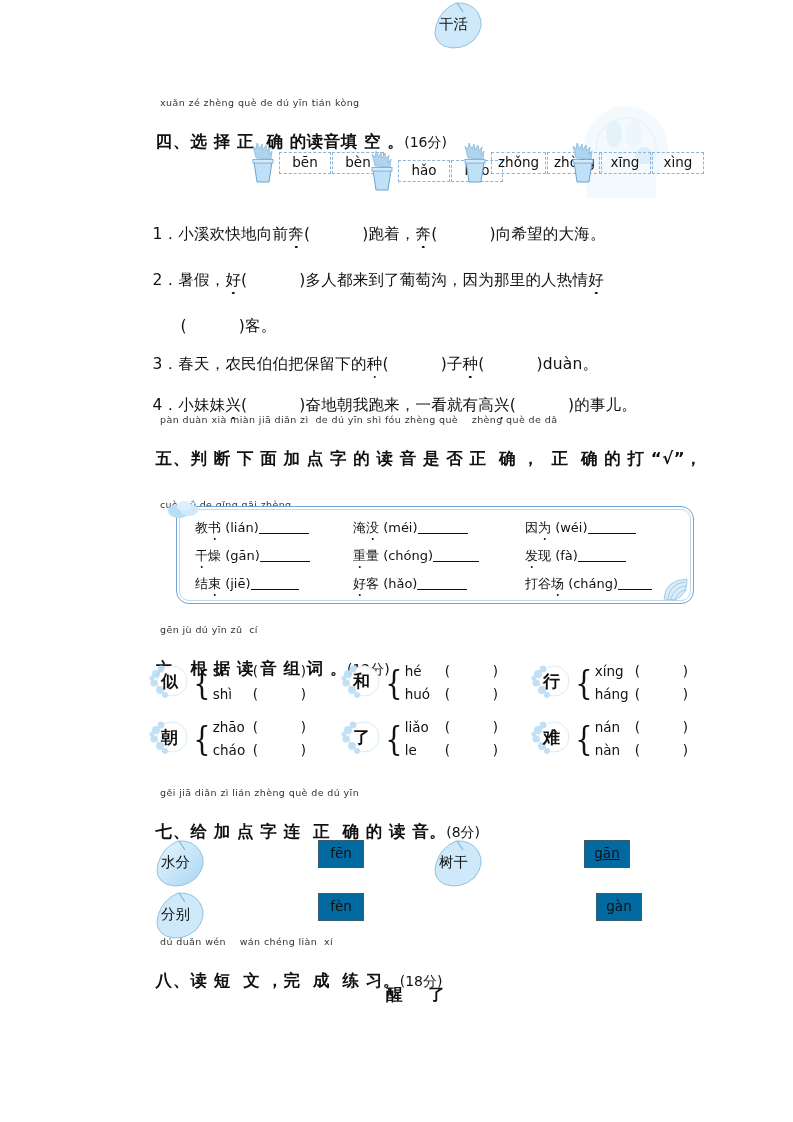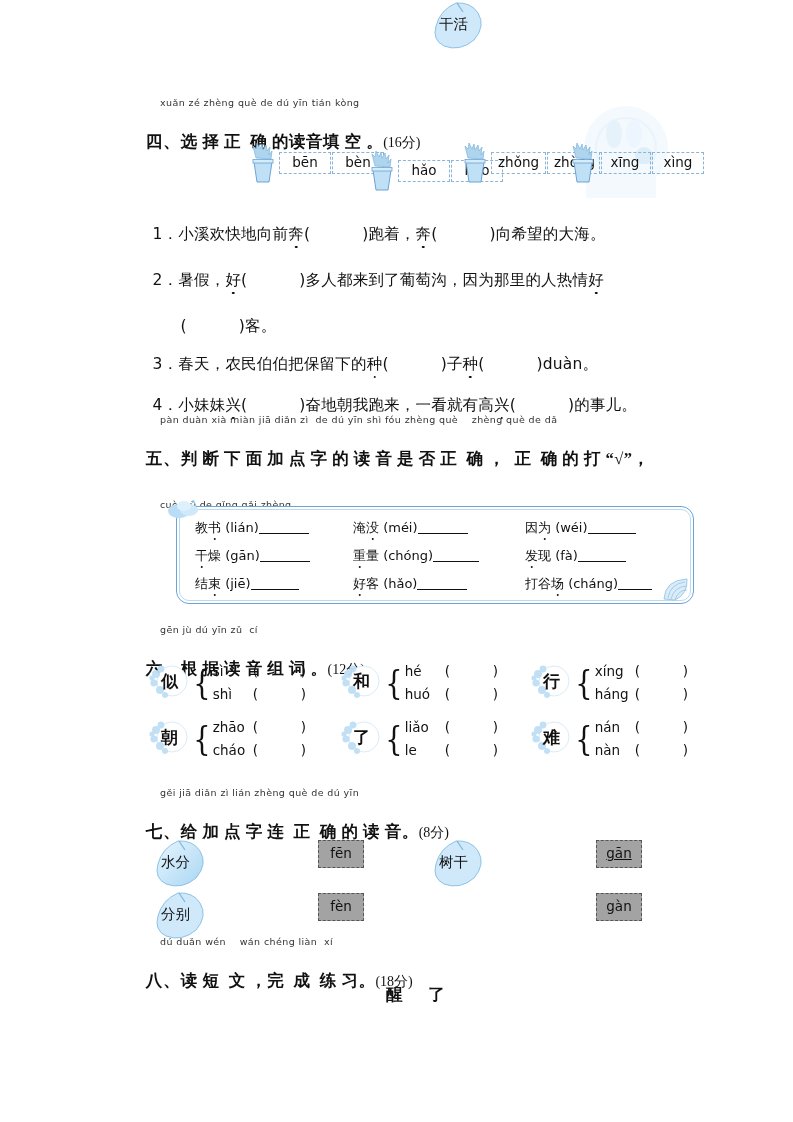--- a/index.html
+++ b/index.html
@@ -42,21 +42,20 @@
     white-space: pre;
     height: 13px;
     line-height: 13px;
   }
   .heading-line {
     font-size: 16.5px;
     font-weight: bold;
     white-space: pre;
     line-height: 22px;
     letter-spacing: 0.5px;
-    font-family: Liberation Serif, serif;
   }
   .heading-line .score {
     font-weight: normal;
     font-size: 14px;
     letter-spacing: 0;
   }
   .heading-line .num {
     letter-spacing: 1px;
   }
 
@@ -243,21 +242,21 @@
   }
   .pybox {
     position: absolute;
     border: 1px dashed #555;
     font-size: 13.5px;
     line-height: 17px;
     text-align: center;
     padding: 4px 0 5px 0;
     width: 44px;
     font-family: "DejaVu Sans", sans-serif;
-    background: #a3a3a3;
+    background: #0369a1;
   }
 
   
   .essay-title {
     position: absolute;
     font-size: 16.5px;
     font-weight: bold;
     letter-spacing: 10px;
     white-space: pre;
   }
@@ -591,21 +590,21 @@
   <div class="leaf-item" style="left:430px; top" :890px;="">
     <svg viewBox="0 0 62 52" width="62" height="52">
       <path d="M26 3 Q41 2 48 13 Q56 26 44 40 Q30 52 14 46 Q2 40 6 26 Q10 10 26 3 Z" fill="#cfe8fa" stroke="#8cc3e6" stroke-width="1"></path>
       <path d="M27 3 L33 12" stroke="#7fb8dd" stroke-width="1.3" fill="none"></path>
     </svg>
     <span class="leaf-text"><span>干活</span></span>
   </div>
 
   <div class="pybox" style="left:318px; top:840px;">fēn</div>
   <div class="pybox" style="left:318px; top:893px;">fèn</div>
-  <div class="pybox" style="left:596px; top:840px;text-decoration:underline;">gān</div>
+  <div class="pybox" style="left:584px; top:840px;text-decoration:underline;">gān</div>
   <div class="pybox" style="left:596px; top:893px;">gàn</div>
 
   <div class="section" style="left:118px; top:935px;">
     <div class="pinyin-row" style="margin-left:42px;">dú duǎn wén    wán chéng liàn  xí</div>
     <div class="heading-line">
       <span class="num">八、</span><span>读 短  文 ，完  成  练 习。</span><span class="score">(18分)</span>
     </div>
   </div>
 
   <div class="essay-title" style="left:386px; top:984px;text-align:right;">醒 了</div>

